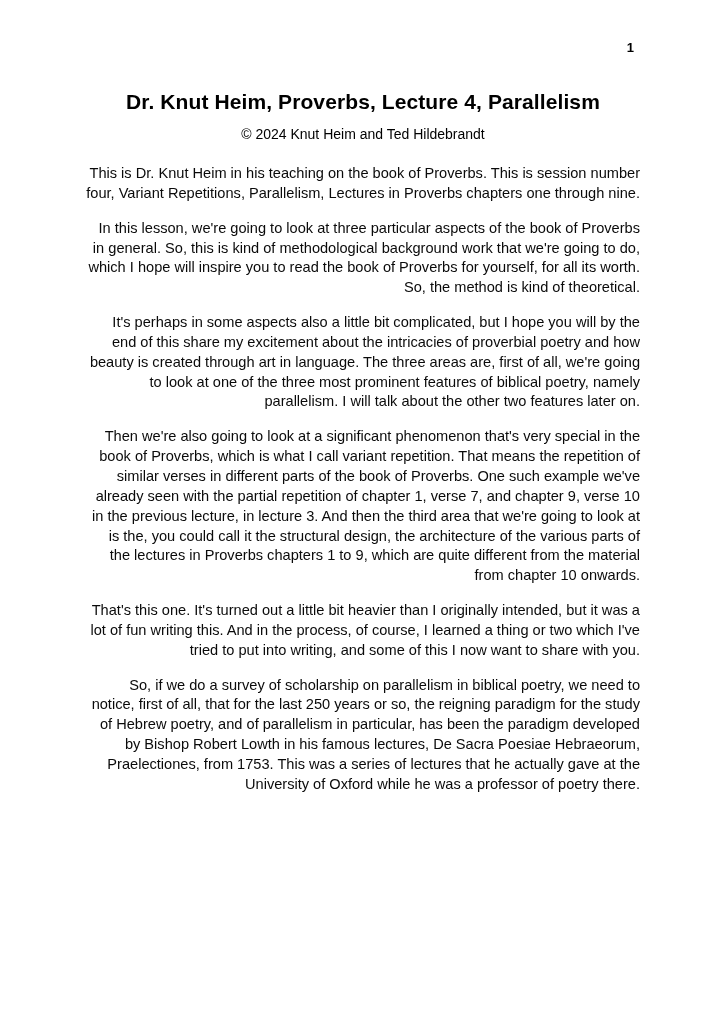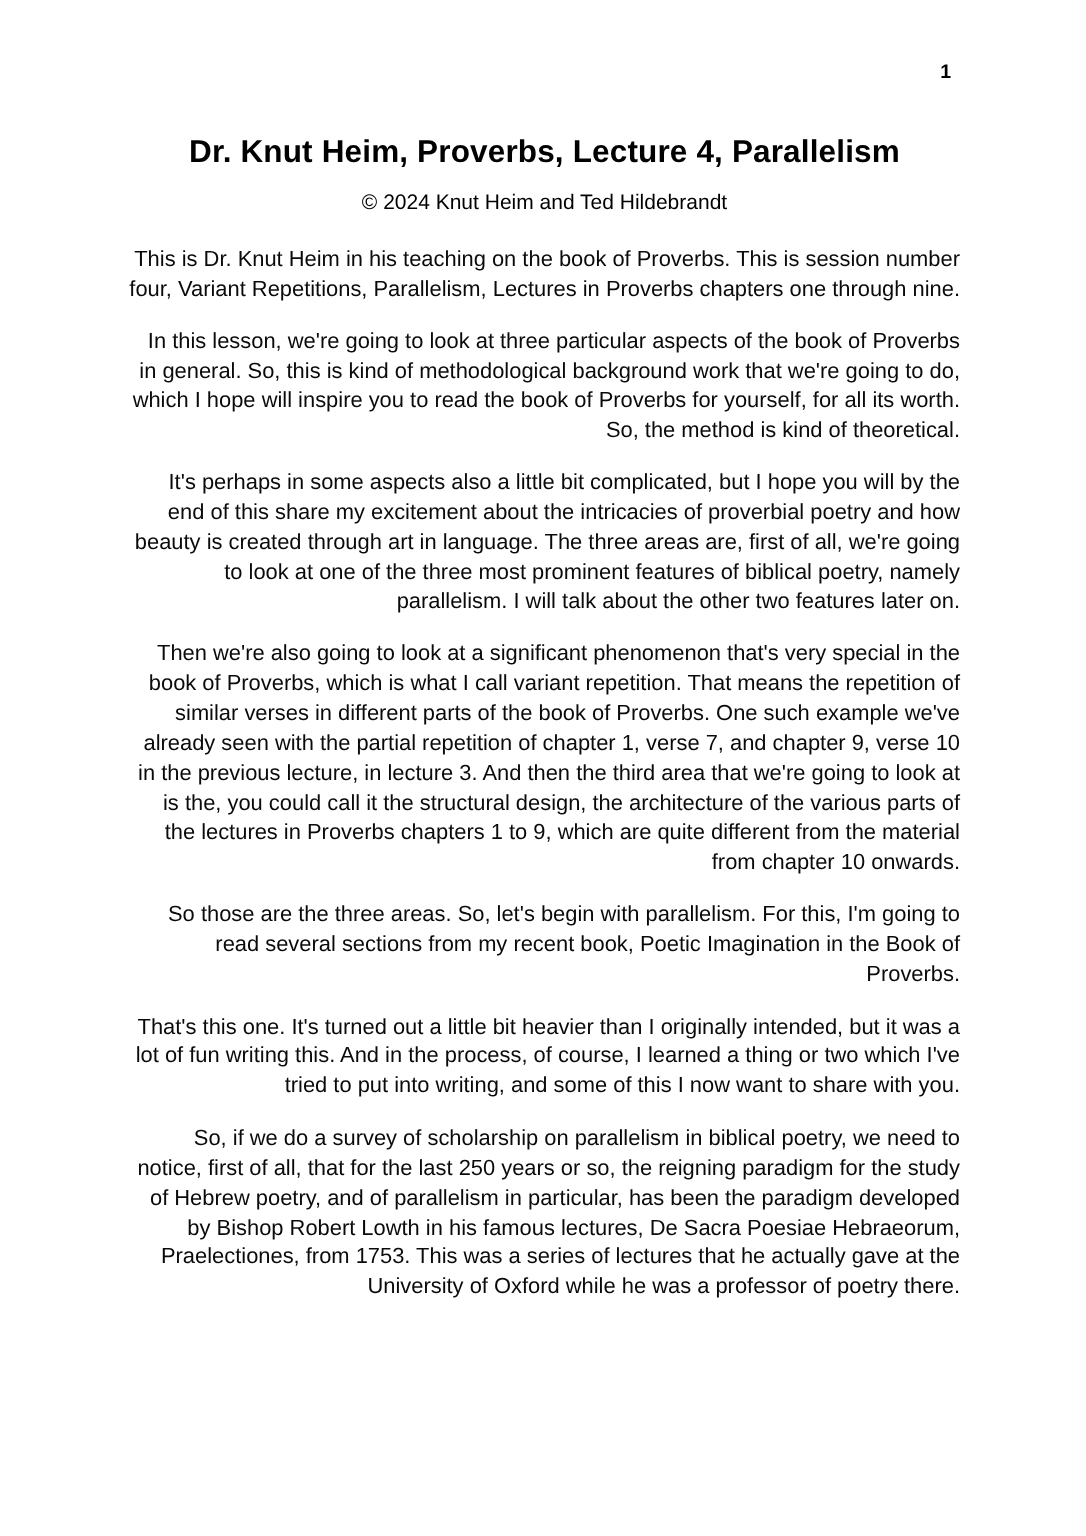--- a/index.html
+++ b/index.html
@@ -57,18 +57,17 @@
 
   <h1 class="doc-title">Dr. Knut Heim, Proverbs, Lecture 4, Parallelism</h1>
 
   <div class="doc-copyright">© 2024 Knut Heim and Ted Hildebrandt</div>
 
   <div class="body-text">
     <p>This is Dr. Knut Heim in his teaching on the book of Proverbs. This is session number four, Variant Repetitions, Parallelism, Lectures in Proverbs chapters one through nine.</p>
     <p>In this lesson, we're going to look at three particular aspects of the book of Proverbs in general. So, this is kind of methodological background work that we're going to do, which I hope will inspire you to read the book of Proverbs for yourself, for all its worth. So, the method is kind of theoretical.</p>
     <p>It's perhaps in some aspects also a little bit complicated, but I hope you will by the end of this share my excitement about the intricacies of proverbial poetry and how beauty is created through art in language. The three areas are, first of all, we're going to look at one of the three most prominent features of biblical poetry, namely parallelism. I will talk about the other two features later on.</p>
     <p>Then we're also going to look at a significant phenomenon that's very special in the book of Proverbs, which is what I call variant repetition. That means the repetition of similar verses in different parts of the book of Proverbs. One such example we've already seen with the partial repetition of chapter 1, verse 7, and chapter 9, verse 10 in the previous lecture, in lecture 3. And then the third area that we're going to look at is the, you could call it the structural design, the architecture of the various parts of the lectures in Proverbs chapters 1 to 9, which are quite different from the material from chapter 10 onwards.</p>
-    <p>So those are the three areas. So, let's begin with parallelism. For this, I'm going to read several sections from my recent book, Poetic Imagination in the Book of Proverbs.</p>
     <p>That's this one. It's turned out a little bit heavier than I originally intended, but it was a lot of fun writing this. And in the process, of course, I learned a thing or two which I've tried to put into writing, and some of this I now want to share with you.</p>
     <p>So, if we do a survey of scholarship on parallelism in biblical poetry, we need to notice, first of all, that for the last 250 years or so, the reigning paradigm for the study of Hebrew poetry, and of parallelism in particular, has been the paradigm developed by Bishop Robert Lowth in his famous lectures, De Sacra Poesiae Hebraeorum, Praelectiones, from 1753. This was a series of lectures that he actually gave at the University of Oxford while he was a professor of poetry there.</p>
   </div>
 
 </div>
 
 </body></html>

